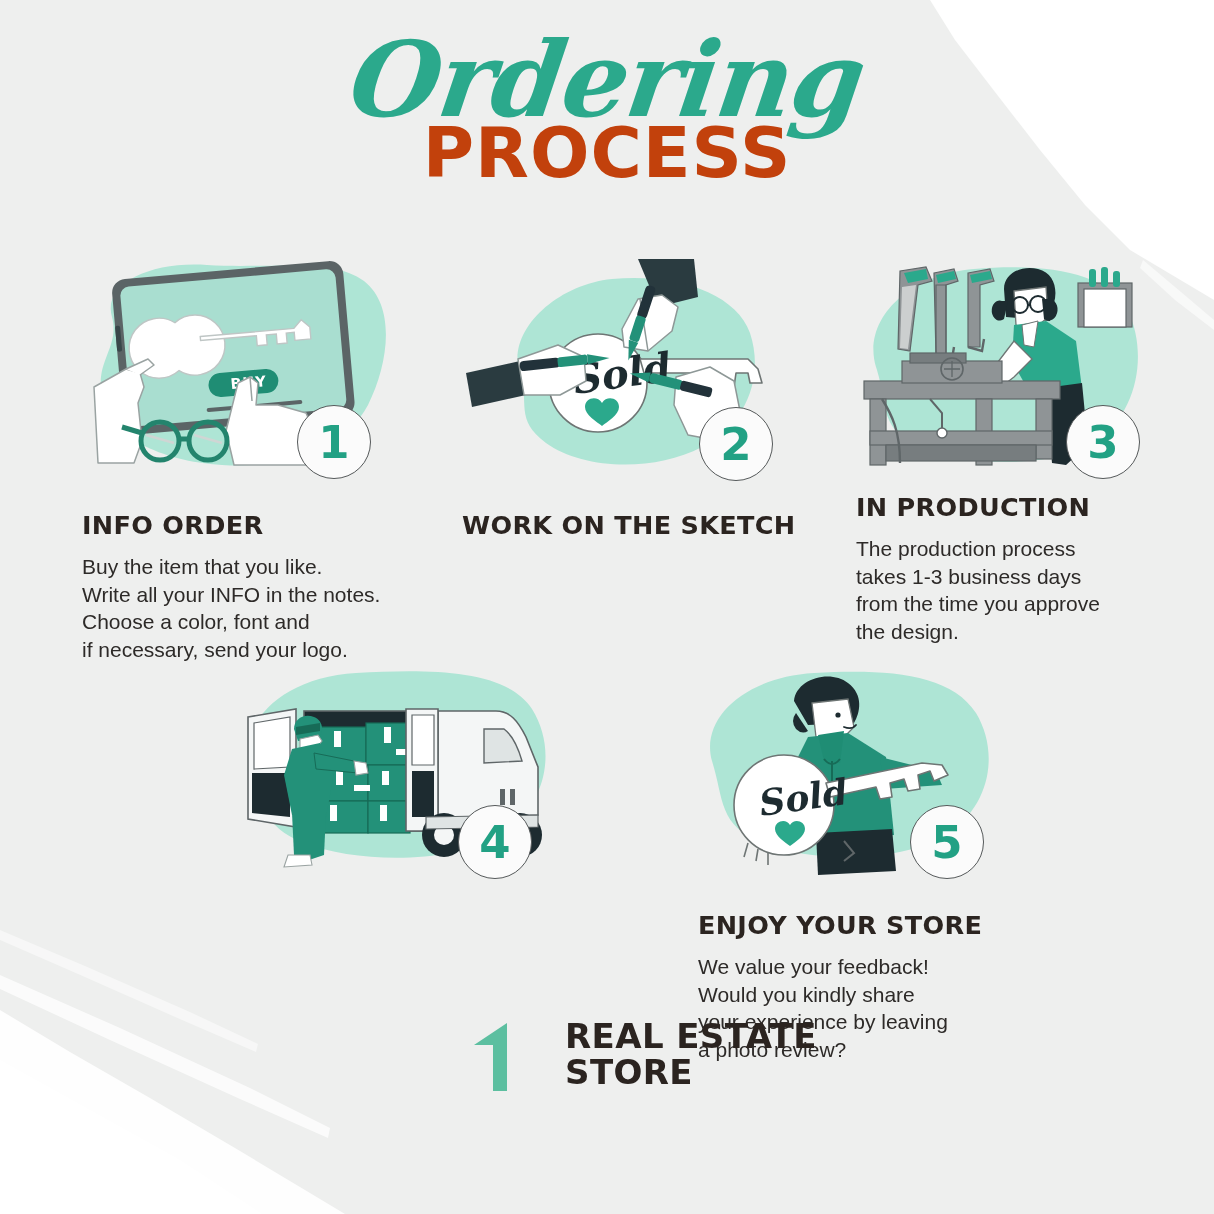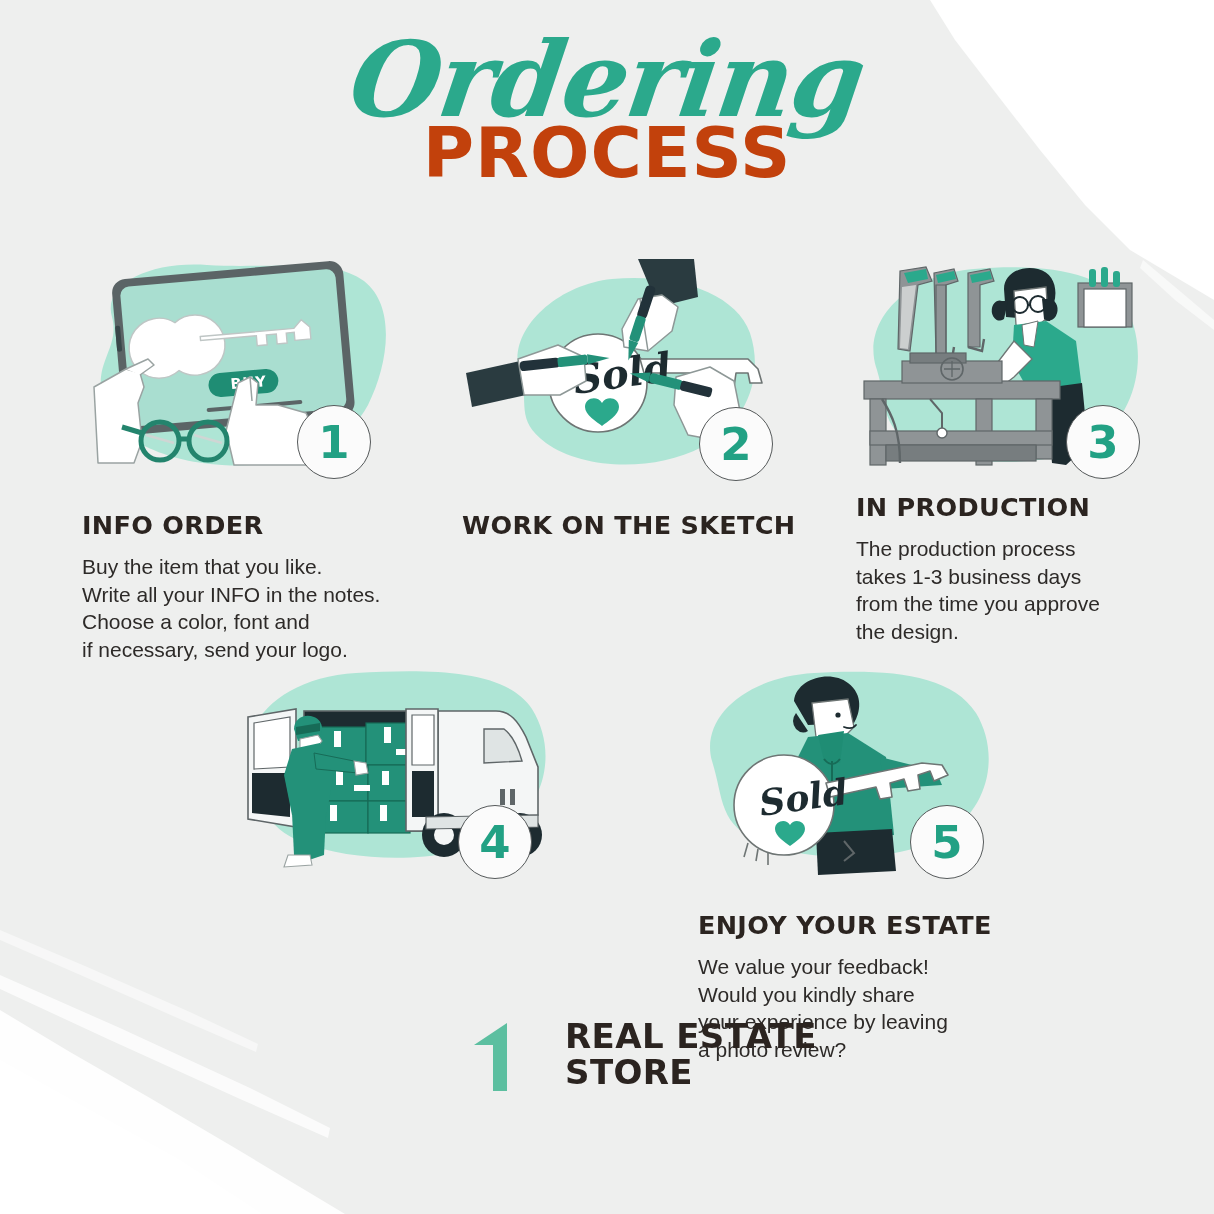--- a/index.html
+++ b/index.html
@@ -345,21 +345,21 @@
         <g fill="#ffffff" stroke="#6e7574" stroke-width="1.6" stroke-linejoin="round">
           <circle cx="86" cy="140" r="50"></circle>
           <path d="M128 118 L224 98 L244 100 L250 110 L236 116 L232 106 L220 110 L222 124 L210 126 L206 114 L192 118 L194 132 L182 134 L178 122 L132 132 Z"></path>
           <path d="M50 178 L46 192 M60 184 L58 196 M70 188 L70 200"></path>
         </g>
         <text x="62" y="150" font-family="DejaVu Serif, serif" font-style="italic" font-weight="700" font-size="36" fill="#1d2b30" transform="rotate(-8 70 142)">Sold</text>
         <path d="M92 160 c-4 -7 -15 -4 -15 4 c0 7 10 13 15 17 c5 -4 15 -10 15 -17 c0 -8 -11 -11 -15 -4Z" fill="#2ba98c"></path>
       </svg>
       <div class="num-badge" style="left:212px;top:140px;">5</div>
     </div>
-    <h3 class="s-head" style="margin-top:30px;">ENJOY YOUR ESTATE</h3>
+    <h3 class="s-head" style="margin-top:30px;">ENJOY YOUR STORE</h3>
     <p class="s-body">We value your feedback!
 Would you kindly share
 your experience by leaving
 a photo review?</p>
   </div>
 
   <div class="logo">
     <svg class="logo-mark" width="34" height="68" viewBox="0 0 34 68">
       <path d="M33 0 L33 68 L19 68 L19 22 L0 22 Z" fill="#5cbfa0"></path>
     </svg>

